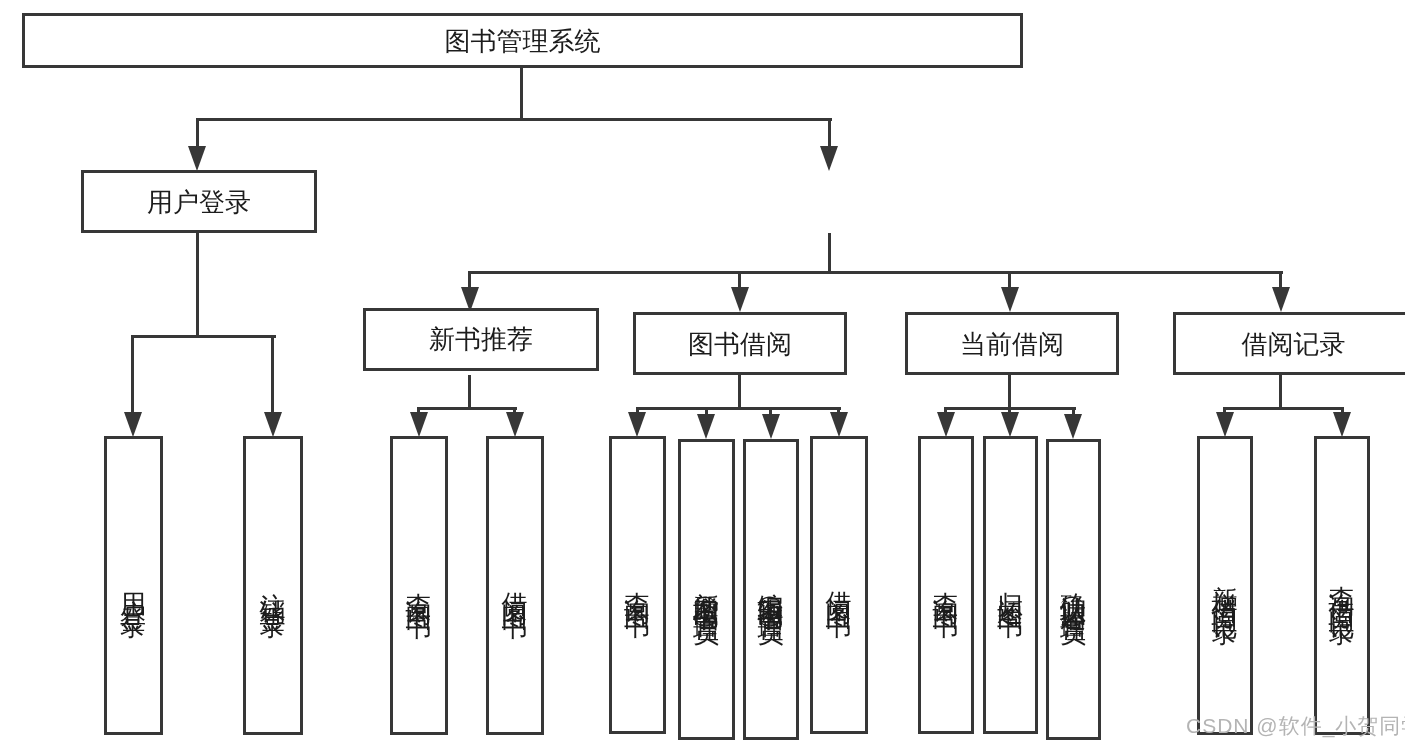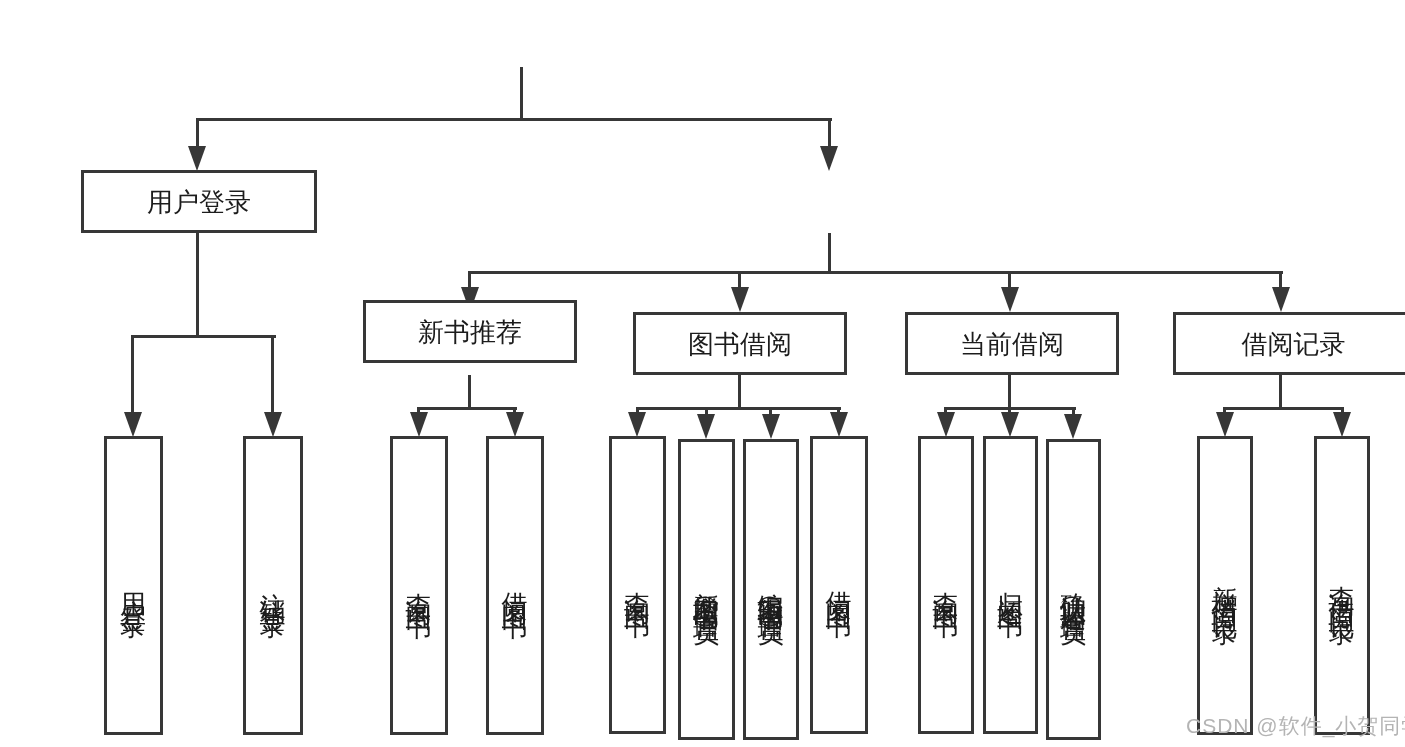--- a/index.html
+++ b/index.html
@@ -85,25 +85,26 @@
   <div class="vline" style="left:1072px;top:407px;width:3px;height:10px;"></div>
   <div class="arrow" style="left:1064px;top:414px;"></div>
 
   <div class="vline" style="left:1279px;top:375px;width:3px;height:35px;"></div>
   <div class="hline" style="left:1223px;top:407px;width:121px;height:3px;"></div>
   <div class="vline" style="left:1223px;top:407px;width:3px;height:8px;"></div>
   <div class="arrow" style="left:1216px;top:412px;"></div>
   <div class="vline" style="left:1341px;top:407px;width:3px;height:8px;"></div>
   <div class="arrow" style="left:1333px;top:412px;"></div>
 
+  <div class="box" style="left:22px;top:13px;width:1001px;height:55px;">图书管理系统</div>
 
   <div class="box" style="left:81px;top:170px;width:236px;height:63px;">用户登录</div>
 
 
-  <div class="box" style="left:363px;top:300px;width:214px;height:63px;">新书推荐</div>
+  <div class="box" style="left:363px;top:308px;width:236px;height:63px;font-family:Liberation Serif, serif;">新书推荐</div>
 
   <div class="box" style="left:633px;top:312px;width:214px;height:63px;">图书借阅</div>
 
   <div class="box" style="left:905px;top:312px;width:214px;height:63px;">当前借阅</div>
 
   <div class="box" style="left:1173px;top:312px;width:241px;height:63px;">借阅记录</div>
 
   <div class="box leaf" style="left:104px;top:436px;width:59px;height:299px;">用户登录</div>
 
   <div class="box leaf" style="left:243px;top:436px;width:60px;height:299px;">注销登录</div>

